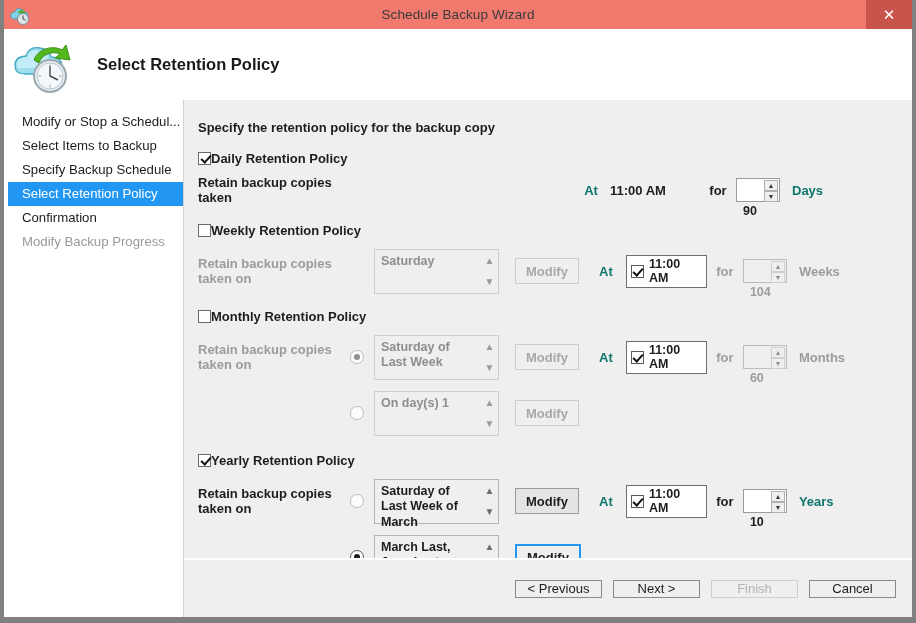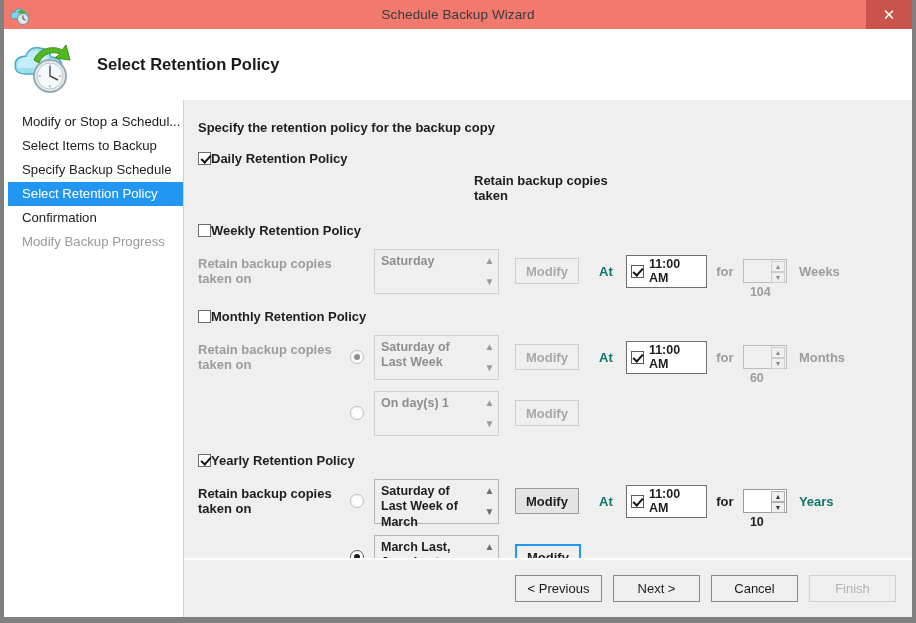--- a/index.html
+++ b/index.html
@@ -373,21 +373,21 @@
     color: #8e8e8e;
     cursor: pointer;
   }
   .spin.on .arrows div { color: #3b3b3b; border-color: #b0b0b0; }
 
   .spacer-h { height: 10px; }
 
   
   .fbtn {
     width: 87px;
-    height: 27px;
+    height: 18px;
     margin-left: 11px;
     border: 1px solid #8a8a8a;
     background: #EFEFEF;
     font-size: 13px;
     color: #1d1d1d;
     display: flex;
     align-items: center;
     justify-content: center;
     cursor: pointer;
     font-family: "Liberation Sans", sans-serif;
@@ -452,21 +452,21 @@
 
     <div id="content">
       <div id="content-inner">
 
         <div class="intro">Specify the retention policy for the backup copy</div>
 
         <div class="policy-head">
           <div class="cb checked"></div>
           <div class="lbl">Daily Retention Policy</div>
         </div>
-        <div class="row" style="height:34px;flex-direction:column;">
+        <div class="row" style="height:34px;">
           <div class="retain-label">Retain backup copies taken</div>
           <div style="flex:0 0 232px;"></div>
           <div class="at-lbl">At</div>
           <div class="time-plain">11:00 AM</div>
           <div class="for-lbl">for</div>
           <div class="spin on">
             <div class="sval">90</div>
             <div class="arrows">
               <div>▲</div>
               <div>▼</div>
@@ -607,19 +607,19 @@
           </div>
           <div style="flex:0 0 16px;"></div>
           <div class="btn focus">Modify</div>
         </div>
 
       </div>
 
       <div id="footer">
         <div class="fbtn">&lt; Previous</div>
         <div class="fbtn">Next &gt;</div>
+        <div class="fbtn disabled">Finish</div>
         <div class="fbtn">Cancel</div>
-        <div class="fbtn disabled">Finish</div>
       </div>
 
     </div>
   </div>
 </div>
 
 </body></html>

